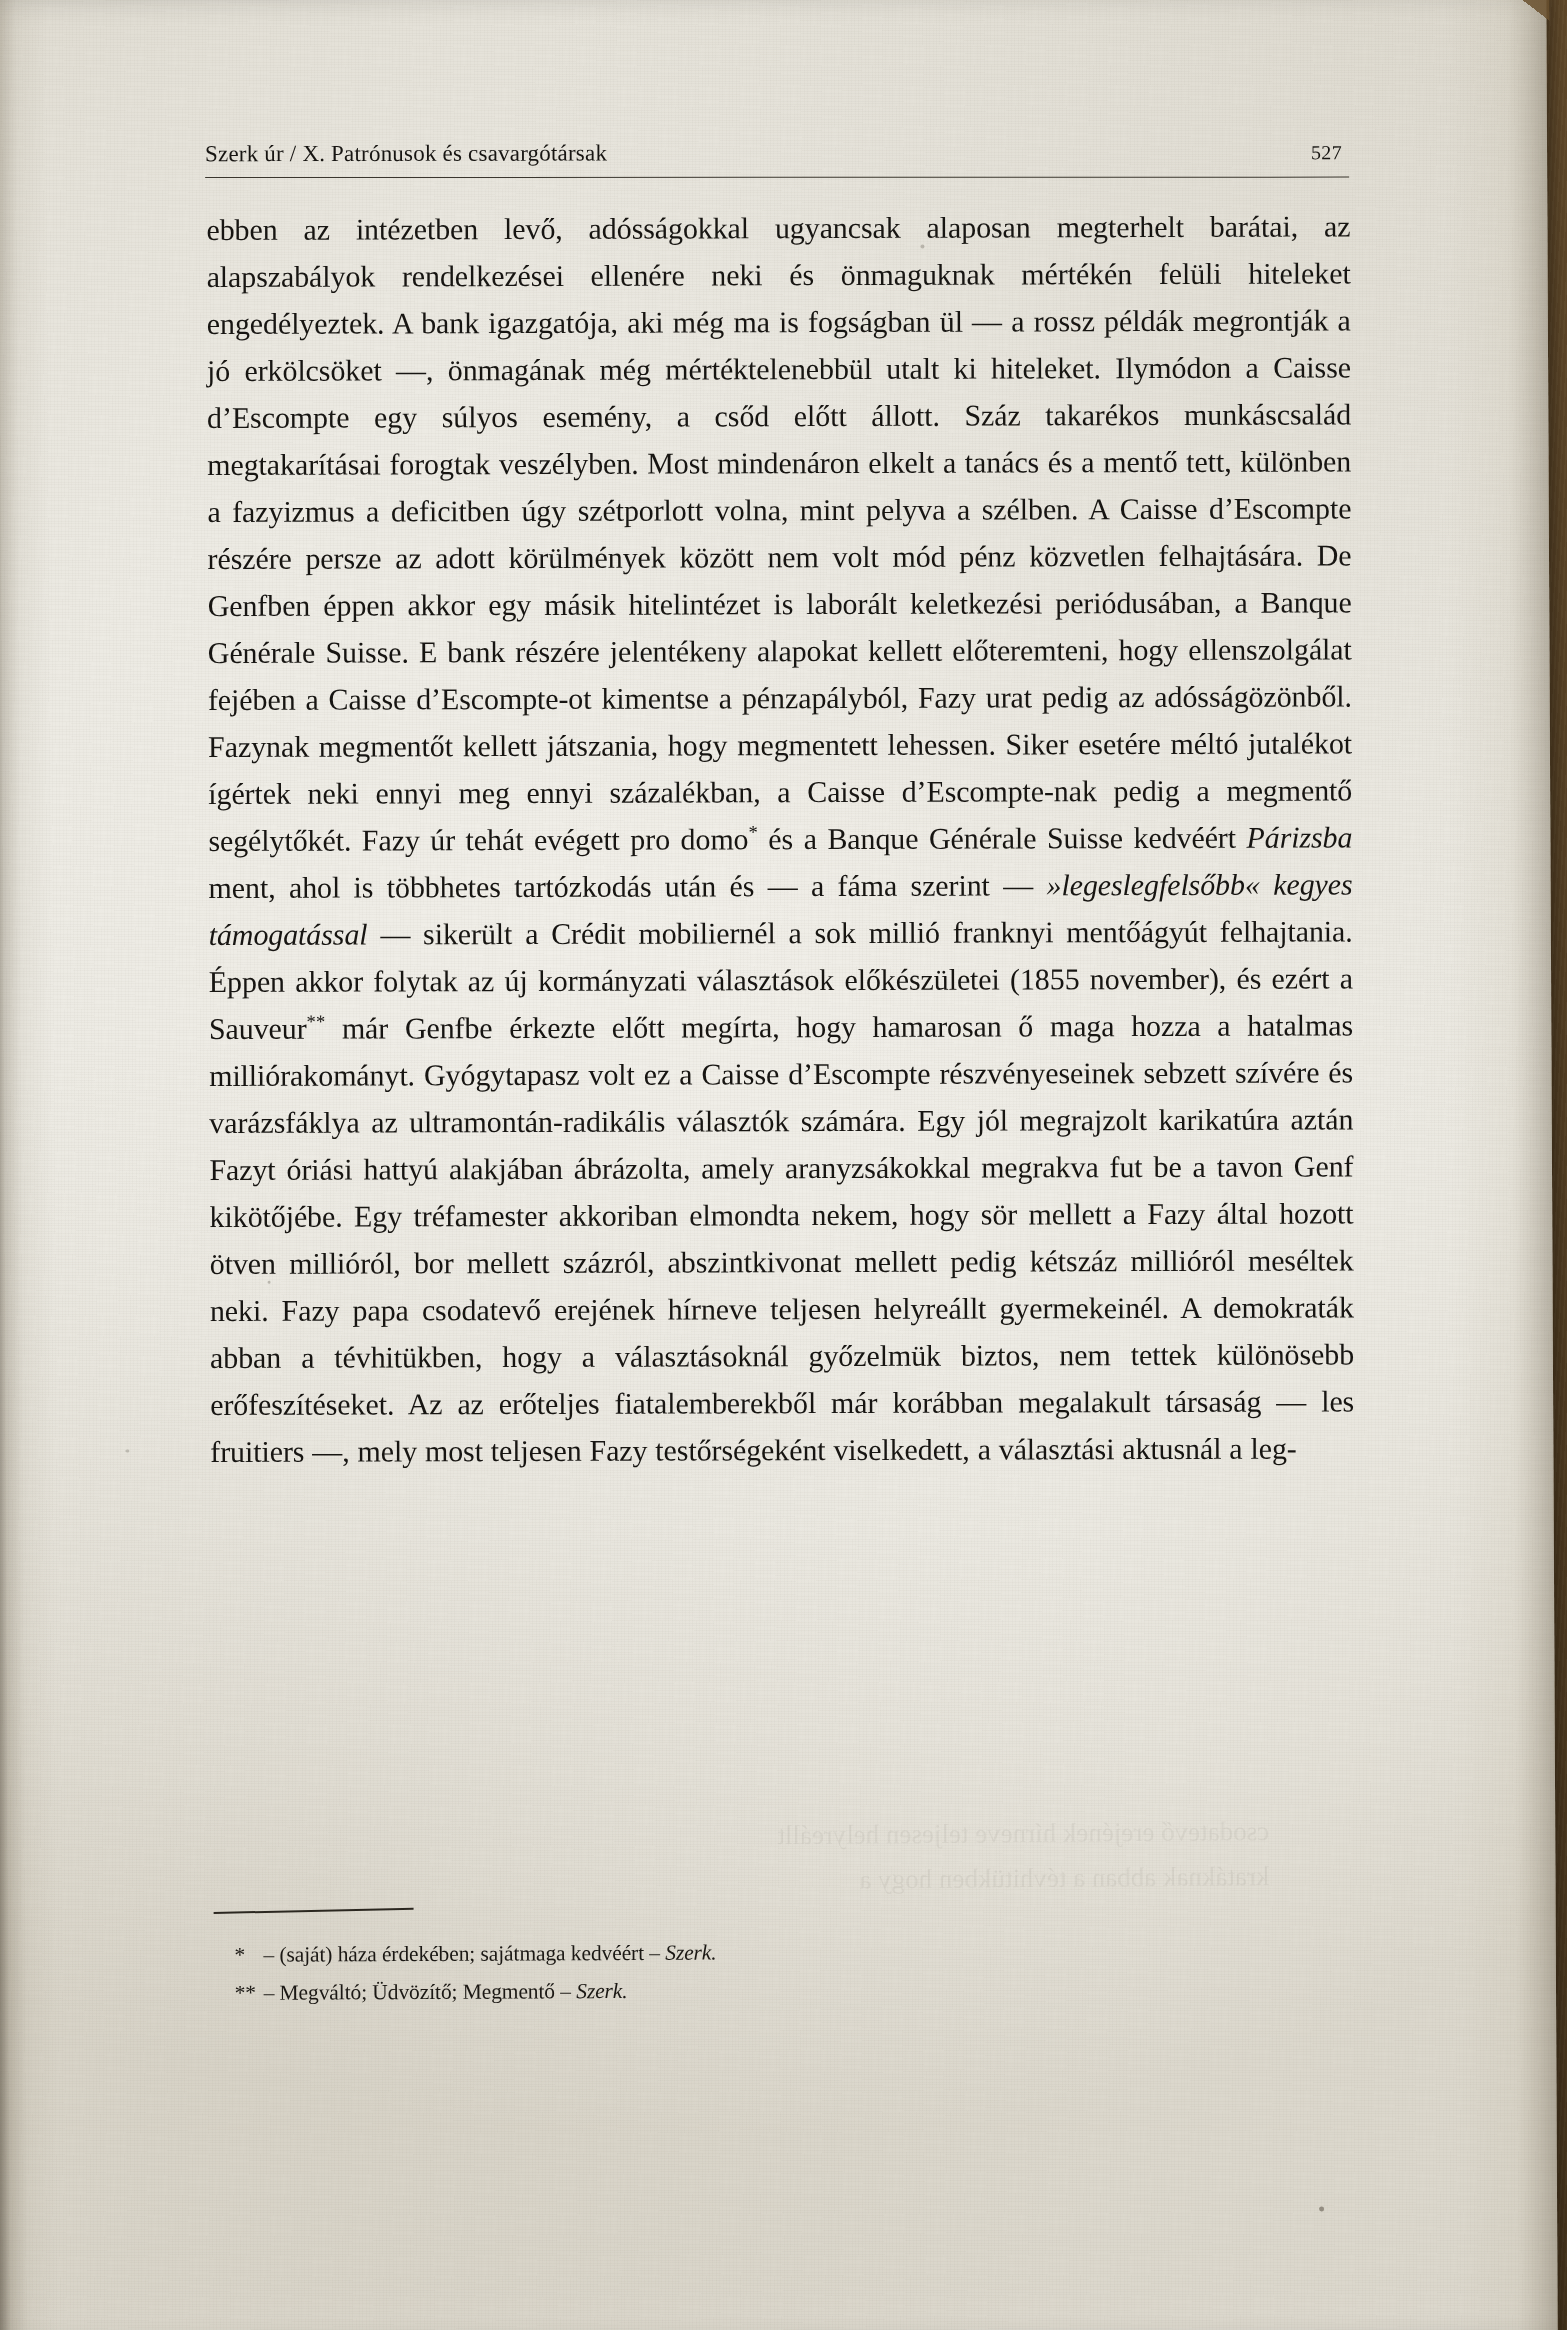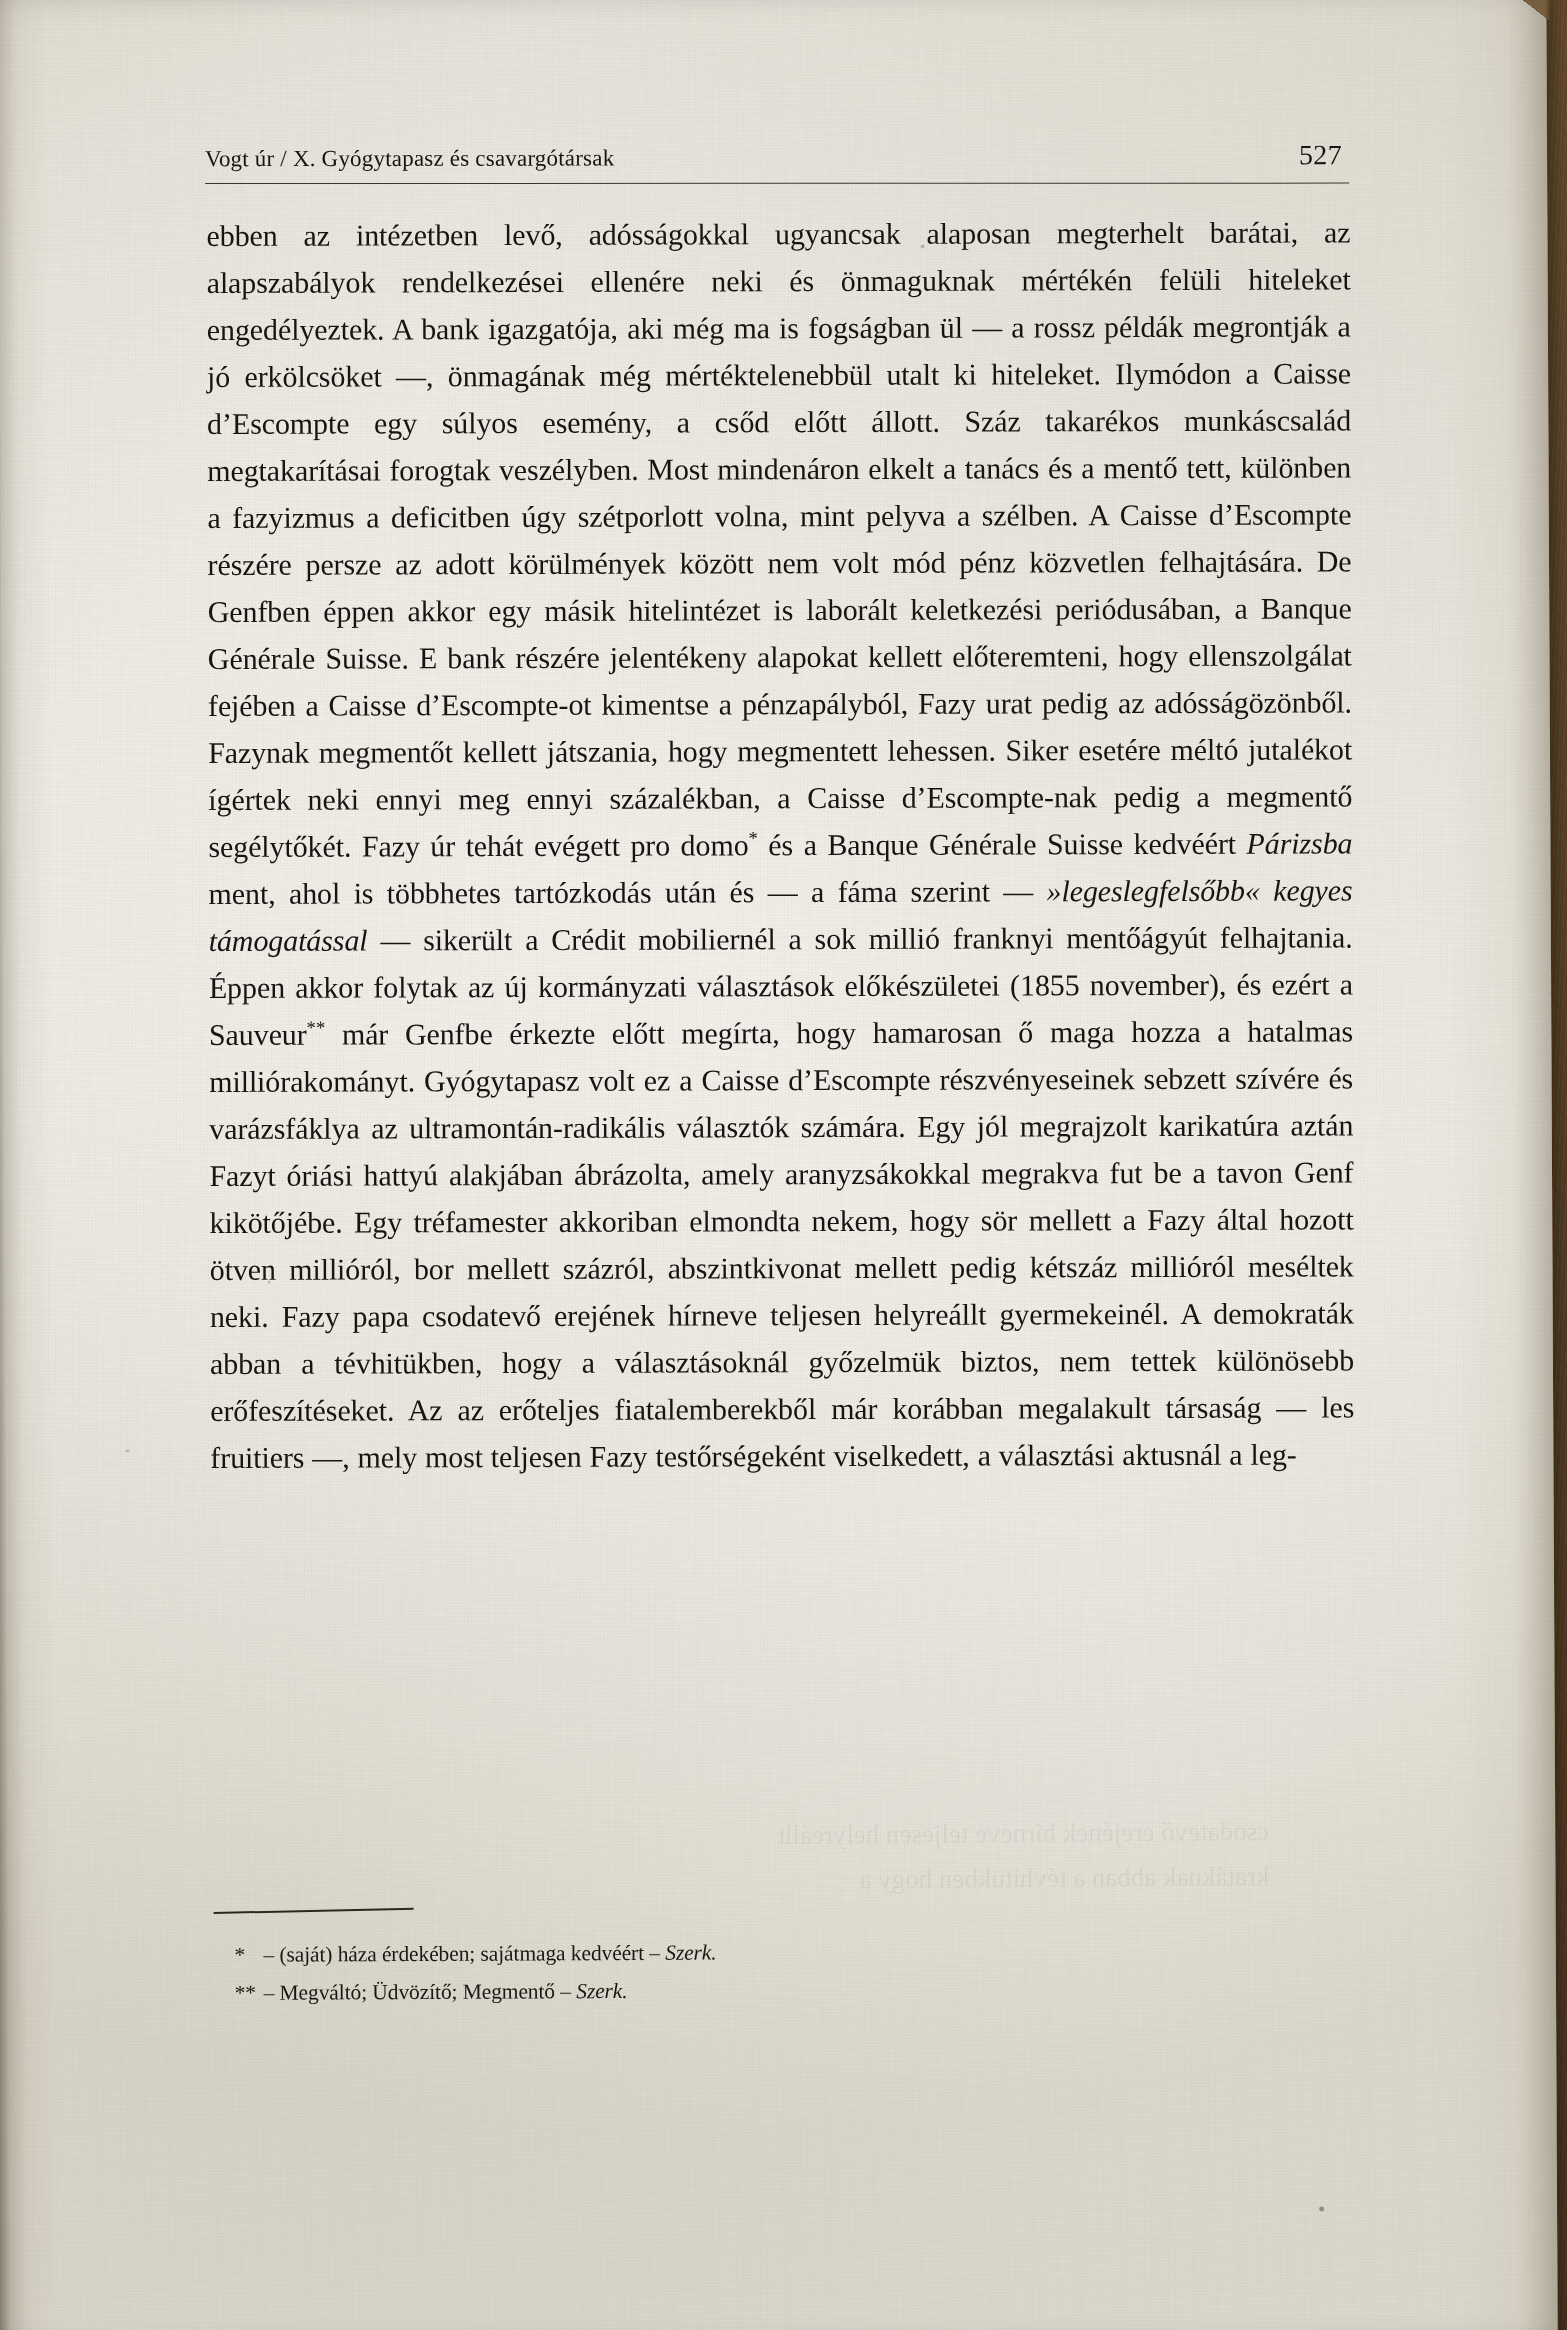--- a/index.html
+++ b/index.html
@@ -93,21 +93,21 @@
     align-items: baseline;
     justify-content: space-between;
     font-size: 23px;
     letter-spacing: 0.2px;
     transform: rotate(0.18deg);
   }
   .running-head .head-title {
     white-space: nowrap;
   }
   .running-head .folio {
-    font-size: 28px;
+    font-size: 20px;
     letter-spacing: 0.4px;
     padding-right: 6.9px;
   }
   .head-rule {
     margin-top: 7.7px;
     height: 0;
     border-top: 1.9px solid #2b2720;
     transform: rotate(0.26deg);
     transform-origin: left center;
     opacity: .92;
@@ -208,21 +208,21 @@
   <span class="speck" style="left:131px; top:1457px; width:4.3px; height:3.4px; opacity:.25;"></span>
 
   <div class="bleed-through">
     <div>csodatevő erejének hírneve teljesen helyreállt</div>
     <div>kratáknak abban a tévhitükben hogy a</div>
   </div>
 
   <div class="typeblock">
 
     <div class="running-head">
-      <span class="head-title">Vogt úr / X. Gyógytapasz és csavargótársak</span>
+      <span class="head-title">Szerk úr / X. Patrónusok és csavargótársak</span>
       <span class="folio">527</span>
     </div>
     <div class="head-rule"></div>
 
     <p class="body-copy">ebben az intézetben levő, adósságokkal ugyancsak alaposan megterhelt barátai, az alapszabályok rendelkezései ellenére neki és önmaguknak mértékén felüli hiteleket engedélyeztek. A bank igazgatója, aki még ma is fogságban ül — a rossz példák megrontják a jó erkölcsöket —, önmagának még mértéktelenebbül utalt ki hiteleket. Ilymódon a Caisse d’Escompte egy súlyos esemény, a csőd előtt állott. Száz takarékos munkáscsalád megtakarításai forogtak veszélyben. Most mindenáron elkelt a tanács és a mentő tett, különben a fazyizmus a deficitben úgy szétporlott volna, mint pelyva a szélben. A Caisse d’Escompte részére persze az adott körülmények között nem volt mód pénz közvetlen felhajtására. De Genfben éppen akkor egy másik hitelintézet is laborált keletkezési periódusában, a Banque Générale Suisse. E bank részére jelentékeny alapokat kellett előteremteni, hogy ellenszolgálat fejében a Caisse d’Escompte-ot kimentse a pénzapályból, Fazy urat pedig az adósságözönből. Fazynak megmentőt kellett játszania, hogy megmentett lehessen. Siker esetére méltó jutalékot ígértek neki ennyi meg ennyi százalékban, a Caisse d’Escompte-nak pedig a megmentő segélytőkét. Fazy úr tehát evégett pro domo<sup>*</sup> és a Banque Générale Suisse kedvéért <em>Párizsba</em> ment, ahol is többhetes tartózkodás után és — a fáma szerint — <em>»legeslegfelsőbb«</em> <em>kegyes támogatással</em> — sikerült a Crédit mobiliernél a sok millió franknyi mentőágyút felhajtania. Éppen akkor folytak az új kormányzati választások előkészületei (1855 november), és ezért a Sauveur<sup>**</sup> már Genfbe érkezte előtt megírta, hogy hamarosan ő maga hozza a hatalmas milliórakományt. Gyógytapasz volt ez a Caisse d’Escompte részvényeseinek sebzett szívére és varázsfáklya az ultramontán-radikális választók számára. Egy jól megrajzolt karikatúra aztán Fazyt óriási hattyú alakjában ábrázolta, amely aranyzsákokkal megrakva fut be a tavon Genf kikötőjébe. Egy tréfamester akkoriban elmondta nekem, hogy sör mellett a Fazy által hozott ötven millióról, bor mellett százról, abszintkivonat mellett pedig kétszáz millióról meséltek neki. Fazy papa csodatevő erejének hírneve teljesen helyreállt gyermekeinél. A demokraták abban a tévhitükben, hogy a választásoknál győzelmük biztos, nem tettek különösebb erőfeszítéseket. Az az erőteljes fiatalemberekből már korábban megalakult társaság — les fruitiers —, mely most teljesen Fazy testőrségeként viselkedett, a választási aktusnál a leg-</p>
 
   </div>
 
   <div class="footnote-area">
     <div class="footnote-rule"></div>

